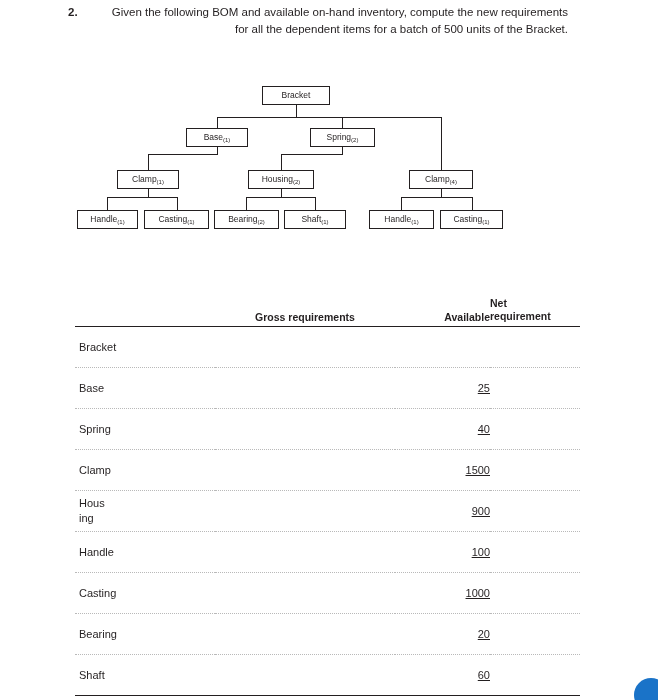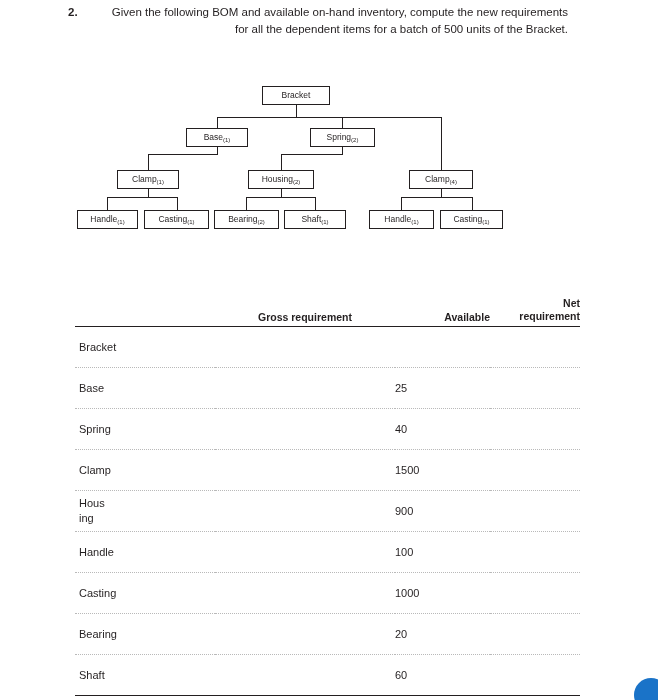--- a/index.html
+++ b/index.html
@@ -89,30 +89,30 @@
   }
   .hdr-row th {
     font-weight: bold;
     font-size: 10.5px;
     padding-bottom: 3px;
     border-bottom: 1.5px solid #231f20;
   }
   .hdr-row th.c-item { width: 140px; text-align: left; }
   .hdr-row th.c-gross { width: 180px; text-align: center; }
   .hdr-row th.c-avail { width: 95px; text-align: right; }
-  .hdr-row th.c-net   { width: 90px; text-align: right; line-height: 1.25; }
+  .hdr-row th.c-net   { width: 90px; text-align: left; line-height: 1.25; }
   .body-row td {
     height: 40px;
     border-bottom: 1px dotted #b9b9b9;
     font-size: 11px;
     vertical-align: middle;
   }
   .body-row td.c-item  { text-align: left; padding-left: 4px; }
   .body-row td.c-gross { text-align: center; }
-  .body-row td.c-avail { text-align: left; }
+  .body-row td.c-avail { text-align: right; text-decoration: underline; }
   .body-row td.c-net   { text-align: center; }
   .body-row:last-child td { border-bottom: 1.5px solid #231f20; }
   .wrap-cell { width: 26px; word-break: break-all; line-height: 1.35; }
 
   
   .blue-dot {
     position: absolute;
     right: -10px;
     bottom: -12px;
     width: 34px;
@@ -211,21 +211,21 @@
   <div class="ln h" style="left:401px; top:119px; width:71px;"></div>
   <div class="ln v" style="left:401px; top:119px; height:13px;"></div>
   <div class="ln v" style="left:472px; top:119px; height:13px;"></div>
 </div>
 
 <div class="tbl">
   <table>
     <thead>
       <tr class="hdr-row">
         <th class="c-item"></th>
-        <th class="c-gross">Gross requirement</th>
+        <th class="c-gross">Gross requirements</th>
         <th class="c-avail">Available</th>
         <th class="c-net">
           <span>Net</span><br>
           <span>requirement</span>
         </th>
       </tr>
     </thead>
     <tbody>
       <tr class="body-row">
         <td class="c-item">Bracket</td>

